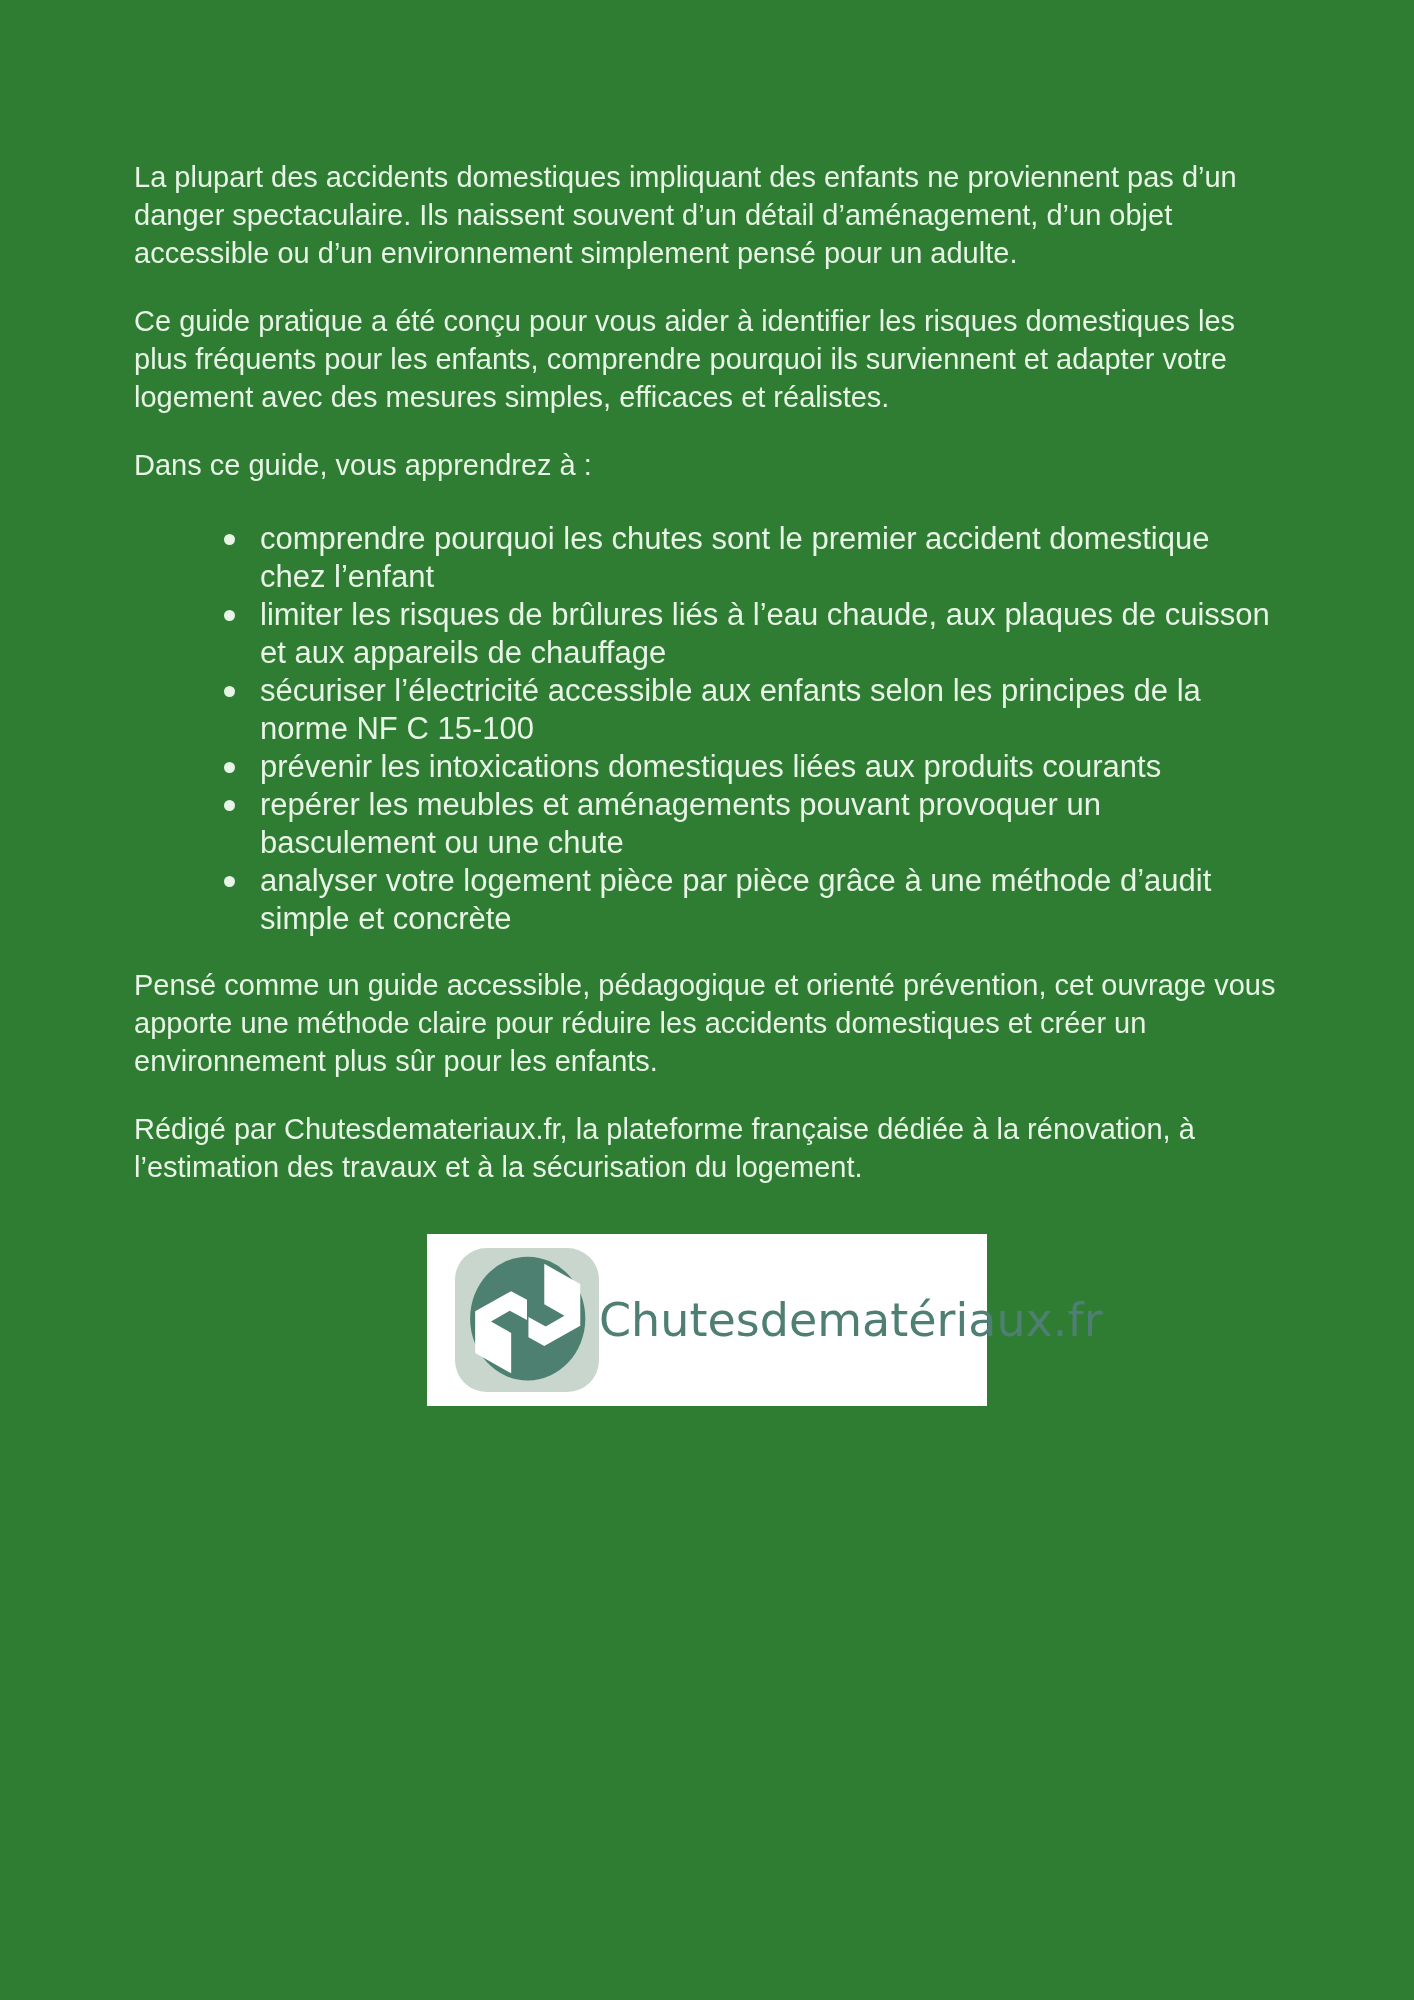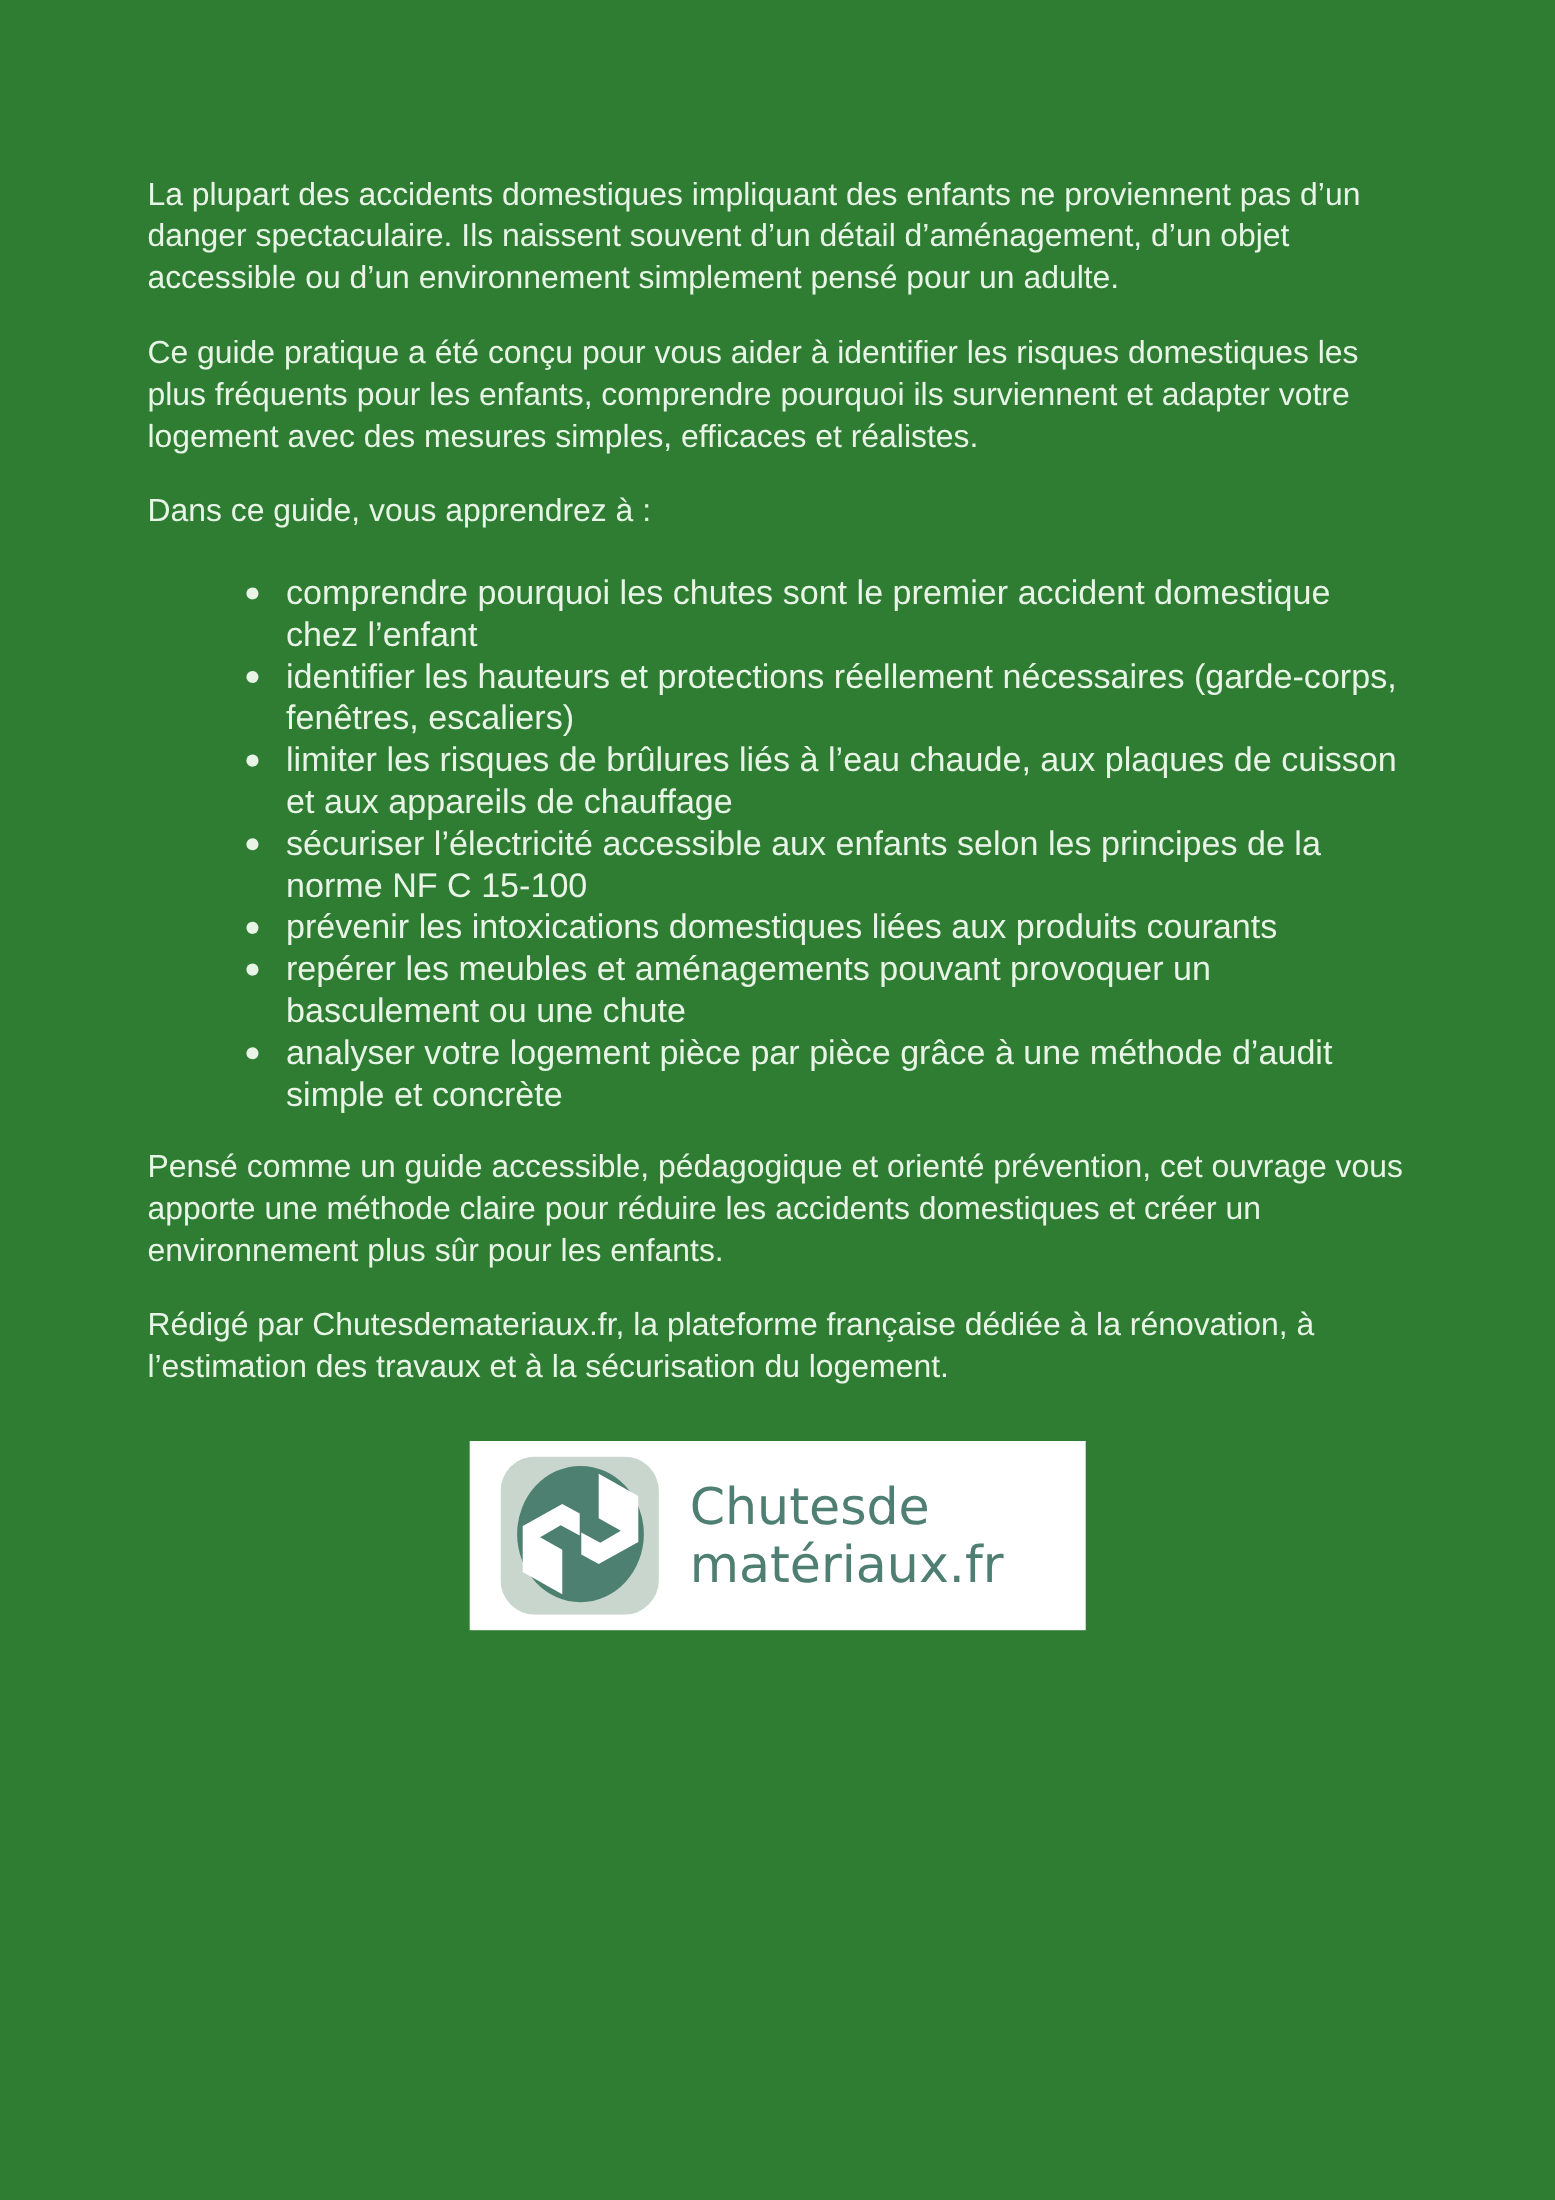--- a/index.html
+++ b/index.html
@@ -62,46 +62,44 @@
     align-items:center;
     box-sizing:border-box;
     padding:14px 18px 14px 28px;
   }
   .logo-icon{
     width:144px;height:144px;
     flex:0 0 auto;
     display:block;
   }
   .logo-text{
-    margin-left:28px;
     font-family:"DejaVu Sans",sans-serif;
     font-size:46px;
     line-height:53px;
     font-weight:400;
     color:var(--logo_teal,#4f7f72);
     display:flex;
-    flex-direction:column;
+    flex-direction:row;
   }
 </style>
 </head>
 <body>
 
 <div class="page">
 
 
   <div class="paras">
       <p>La plupart des accidents domestiques impliquant des enfants ne proviennent pas d’un danger spectaculaire. Ils naissent souvent d’un détail d’aménagement, d’un objet accessible ou d’un environnement simplement pensé pour un adulte.</p>
       <p>Ce guide pratique a été conçu pour vous aider à identifier les risques domestiques les plus fréquents pour les enfants, comprendre pourquoi ils surviennent et adapter votre logement avec des mesures simples, efficaces et réalistes.</p>
     </div>
 
   <p>Dans ce guide, vous apprendrez à :</p>
 
   <ul class="points">
       <li>comprendre pourquoi les chutes sont le premier accident domestique chez l’enfant</li>
-      <li>identifier les hauteurs et protections réellement nécessaires (garde-corps, fenêtres, escaliers)</li>
       <li>limiter les risques de brûlures liés à l’eau chaude, aux plaques de cuisson et aux appareils de chauffage</li>
       <li>sécuriser l’électricité accessible aux enfants selon les principes de la norme NF C 15-100</li>
       <li>prévenir les intoxications domestiques liées aux produits courants</li>
       <li>repérer les meubles et aménagements pouvant provoquer un basculement ou une chute</li>
       <li>analyser votre logement pièce par pièce grâce à une méthode d’audit simple et concrète</li>
     </ul>
 
   <div class="paras">
       <p>Pensé comme un guide accessible, pédagogique et orienté prévention, cet ouvrage vous apporte une méthode claire pour réduire les accidents domestiques et créer un environnement plus sûr pour les enfants.</p>
     </div>

